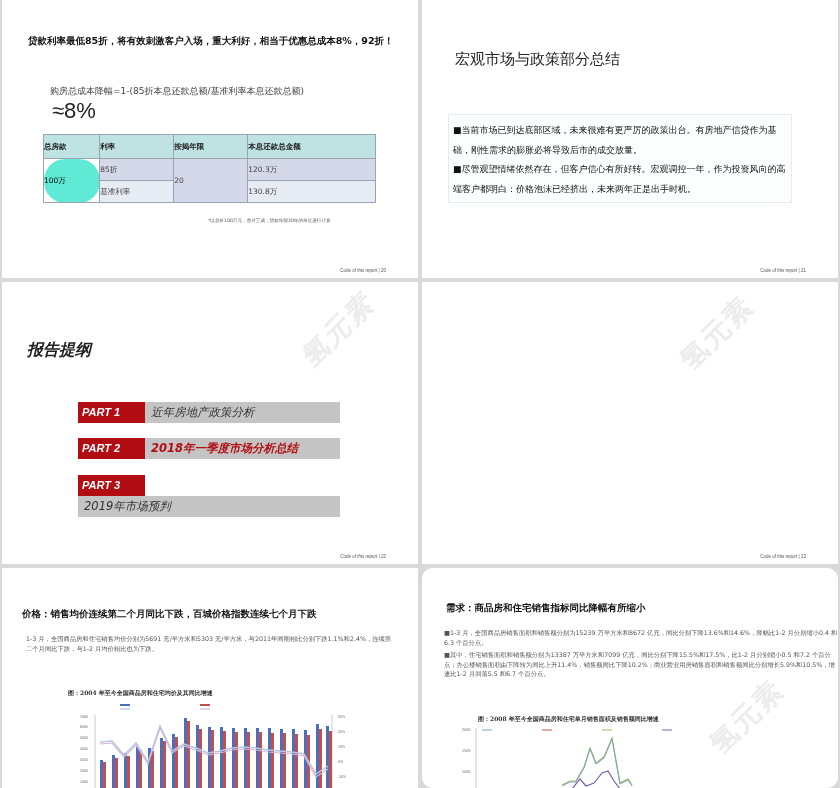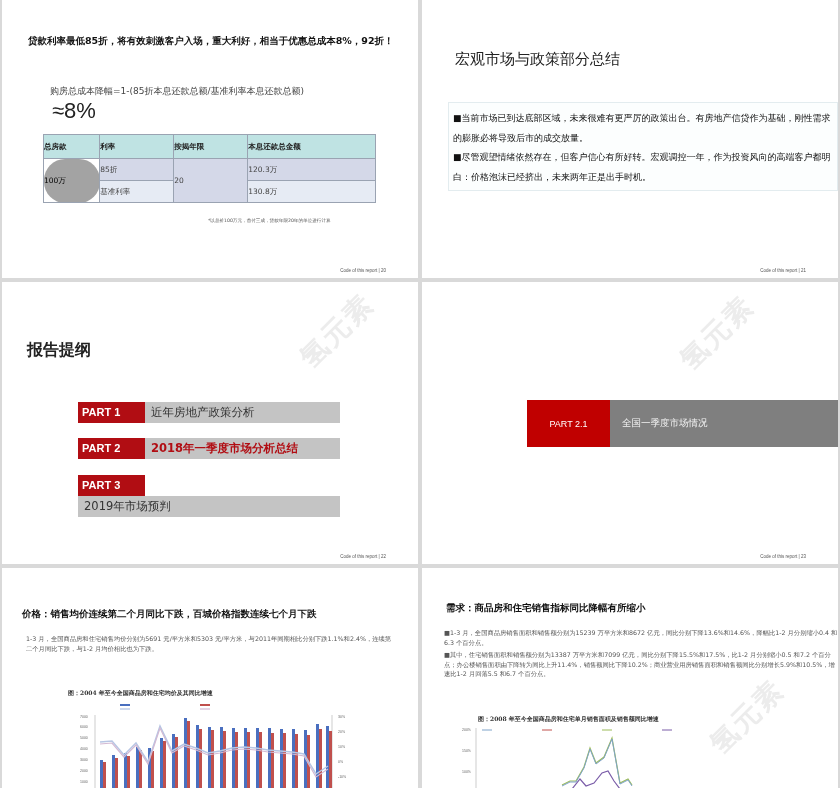--- a/index.html
+++ b/index.html
@@ -2,41 +2,41 @@
 <html><head>
 <meta charset="utf-8">
 <style>
   * { box-sizing: border-box; margin: 0; padding: 0; }
   html, body { width: 840px; height: 788px; overflow: hidden; background: #d9d9d9; }
   body { font-family: "DejaVu Sans", "Liberation Sans", sans-serif; position: relative; }
   .grid { position: absolute; left: 0; top: 0; width: 840px; height: 788px; }
   .slide { position: absolute; background: #fff; overflow: hidden; padding-left: 31px; }
   .s1 { left: 2px; top: 0; width: 416px; height: 278px; }
   .s2 { left: 422px; top: 0; width: 416px; height: 278px; }
-  .s3 { left: 2px; top: 282px; width: 416px; height: 282px; }
+  .s3 { left: 2px; top: 282px; width: 416px; height: 282px; font-style: italic; }
   .s4 { left: 422px; top: 282px; width: 416px; height: 282px; }
   .s5 { left: 2px; top: 568px; width: 416px; height: 220px; }
-  .s6 { left: 422px; top: 568px; width: 416px; height: 220px; }
+  .s6 { left: 422px; top: 568px; width: 416px; height: 220px; border-radius: 11px; }
   .footer { position: absolute; right: 32px; bottom: 5px; font-size: 4.5px; color: #555; font-family: "Liberation Sans", sans-serif; white-space: nowrap; }
 
   
   .s1 .headline { position: absolute; left: 26px; top: 34px; width: 370px; font-size: 9.5px; font-weight: bold; color: #111; line-height: 13px; }
   .s1 .formula { position: absolute; left: 48px; top: 85px; font-size: 9px; color: #444; }
   .s1 .approx { position: absolute; left: 50px; top: 98px; font-size: 22px; color: #222; font-family: "Liberation Sans", sans-serif; }
   .s1 table { position: absolute; left: 41px; top: 134px; width: 333px; border-collapse: collapse; font-size: 7.5px; text-align: left; }
   .s1 td, .s1 th { border: 1px solid #9aa3b2; height: 22px; }
   .s1 th { background: #bfe3e3; font-weight: bold; color: #222; height: 24px; }
-  .s1 .c-total { background: #a3a3a3; border-radius: 21px; }
+  .s1 .c-total { background: #5eead4; border-radius: 21px; }
   .s1 .c-lav { background: #d4d8e8; color: #444; }
   .s1 .c-light { background: #e6ebf4; color: #444; margin-left: 32px; }
   .s1 .note { position: absolute; left: 206px; top: 218px; font-size: 4.6px; color: #555; }
 
   
   .s2 .title { position: absolute; left: 33px; top: 50px; font-size: 15px; color: #222; font-family: Liberation Sans, sans-serif; }
-  .s2 .box { position: absolute; left: 26px; top: 102px; width: 390px; height: 89px; border: 1px solid #e3ecef; background: #fcfefe; padding: 6px 4px 0 4px; }
+  .s2 .box { position: absolute; left: 26px; top: 114px; width: 344px; height: 89px; border: 1px solid #e3ecef; background: #fcfefe; padding: 6px 4px 0 4px; }
   .s2 .para { font-size: 9px; line-height: 19.5px; color: #111; font-family: "DejaVu Serif", serif; }
 
   
   .s3 .title { position: absolute; left: 25px; top: 58px; font-size: 16px; font-weight: bold; color: #222; }
   .part-row { position: absolute; left: 76px; height: 21px; width: 262px; display: flex; }
   .part-tag { width: 67px; background: #b10d13; color: #fff; font-size: 11px; font-family: "Liberation Sans", sans-serif; line-height: 21px; padding-left: 4px; font-weight: bold; }
   .part-text { flex: 1; background: #c4c4c4; font-size: 11.5px; line-height: 21px; padding-left: 6px; color: #333; }
   .part-text.active { color: #b10d13; font-weight: bold; }
   .watermark { position: absolute; font-size: 28px; color: rgba(200,200,200,0.35); transform: rotate(-45deg); font-weight: bold; letter-spacing: 2px; }
 
@@ -113,24 +113,20 @@
     </div>
     <div class="part-row" style="top:193px;flex-direction:column;">
       <div class="part-tag">PART 3</div>
       <div class="part-text">2019年市场预判</div>
     </div>
     <div class="footer">Code of this report  |  22</div>
   </div>
 
   <div class="slide s4">
     <div class="watermark" style="left:250px; top:32px;">氢元素</div>
-    <div class="band">
-      <div class="band-tag">PART 2.1</div>
-      <div class="band-text">全国一季度市场情况</div>
-    </div>
     <div class="footer">Code of this report  |  23</div>
   </div>
 
   <div class="slide s5">
     <div class="title">价格：销售均价连续第二个月同比下跌，百城价格指数连续七个月下跌</div>
     <div class="body">1-3 月，全国商品房和住宅销售均价分别为5691 元/平方米和5303 元/平方米，与2011年同期相比分别下跌1.1%和2.4%，连续第二个月同比下跌，与1-2 月均价相比也为下跌。</div>
     <div class="chart-title">图：2004 年至今全国商品房和住宅均价及其同比增速</div>
     <svg width="300" height="92" viewBox="0 0 300 92">
       <g font-size="3.5" fill="#666" font-family="Liberation Sans, sans-serif">
         <text x="20" y="20">7000</text>

